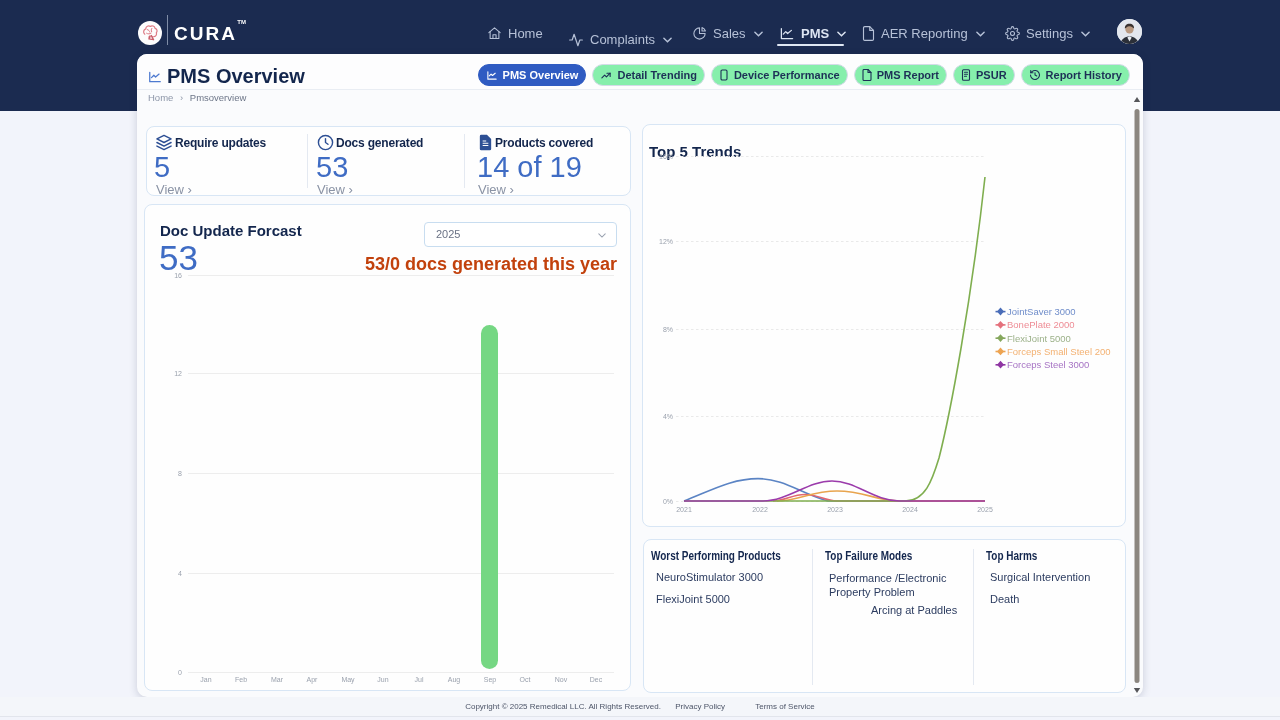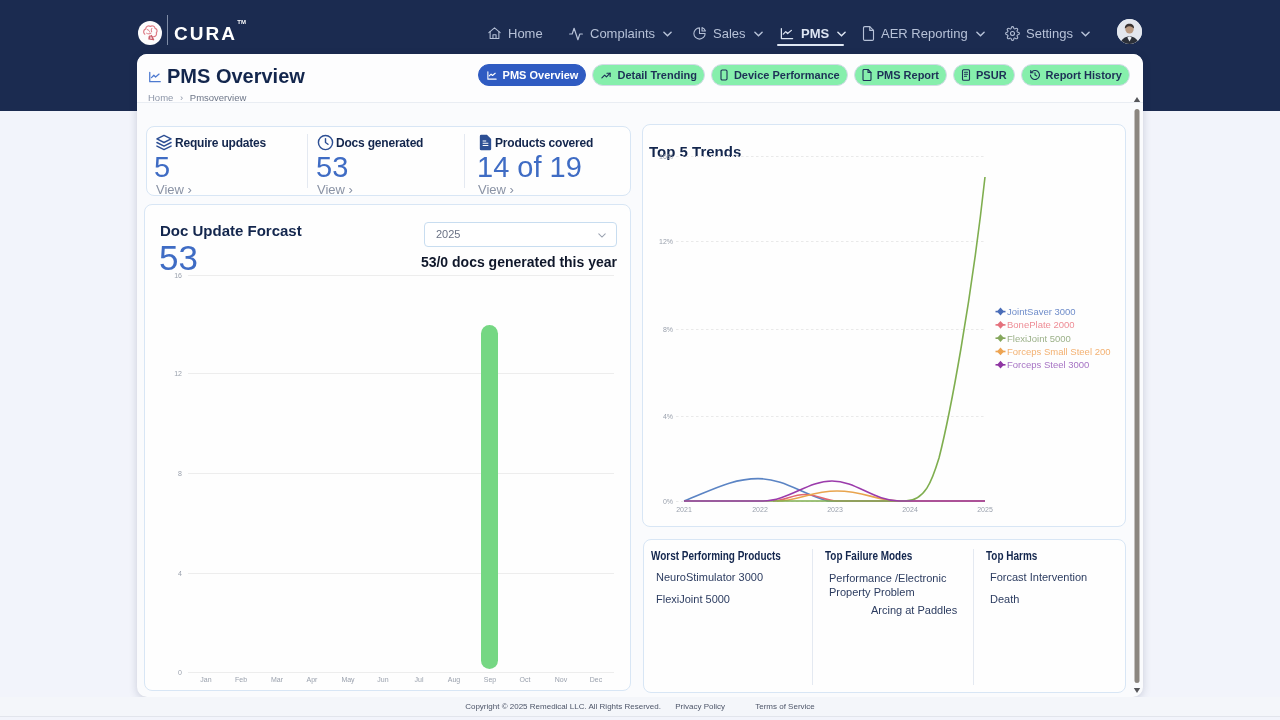--- a/index.html
+++ b/index.html
@@ -18,21 +18,21 @@
   #logo .tm { position:absolute; top:-4px; right:-9px; font-size:6px; letter-spacing:0; font-weight:bold; color:#fff; }
 
   
   .nav-item { position:absolute; top:26px; height:15px; color:#b6c1d7; font-size:13px; display:flex; align-items:center; gap:6px; }
   .nav-item svg { display:block; }
   .nav-item .chev { margin-left:2px; }
   #nav-pms { color:#dde5f2; font-weight:bold; }
 
   
   #panel { position:absolute; left:137px; top:54px; width:1006px; height:643px; background:#fafbfd; border-radius:10px; box-shadow:0 2px 8px rgba(20,35,70,0.18); }
-  #panel-header { position:absolute; left:137px; top:54px; width:1006px; height:49px; background:#fdfdfe; border-radius:10px 10px 0 0; border-bottom:1px solid #e9edf3; }
+  #panel-header { position:absolute; left:137px; top:54px; width:1006px; height:36px; background:#fdfdfe; border-radius:10px 10px 0 0; border-bottom:1px solid #e9edf3; }
   #ph-title { position:absolute; left:11px; top:11px; display:flex; align-items:center; gap:5px; color:#13264d; font-size:20px; font-weight:bold; }
   #ph-btns { position:absolute; right:13px; top:10px; display:flex; gap:6px; }
   .pbtn { height:22px; border-radius:11px; background:#86efac; border:1px solid #d4dbe8; color:#1d3056; font-size:11px; font-weight:bold; display:flex; align-items:center; gap:5px; padding:0 7px; }
   .pbtn.active { background:#2f5bc2; border-color:#2f5bc2; color:#fff; }
 
   
   #crumb { position:absolute; left:148px; top:92px; font-size:9.5px; color:#8d96a8; }
   #crumb .sep { margin:0 4px; color:#8d96a8; }
 
   
@@ -61,21 +61,21 @@
 </div>
 
 <div class="nav-item" id="nav-home" style="left:487px;">
   <svg width="15" height="15" viewBox="0 0 24 24" fill="none" stroke="#b6c1d7" stroke-width="1.7" stroke-linecap="round" stroke-linejoin="round">
       <path d="M3 10.5 12 3l9 7.5"></path>
       <path d="M5 9v11h14V9"></path>
       <path d="M9.5 20v-6h5v6"></path>
     </svg>
   <span>Home</span>
 </div>
-<div class="nav-item" id="nav-complaints" style="left:568px;">
+<div class="nav-item" id="nav-complaints" style="left:568px;margin-top:6px;">
   <svg width="16" height="14" viewBox="0 0 24 22" fill="none" stroke="#b6c1d7" stroke-width="1.9" stroke-linecap="round" stroke-linejoin="round">
       <path d="M22 11h-4l-3 9-6-18-3 9H2"></path>
     </svg>
   <span>Complaints</span>
   <svg class="chev" width="9" height="6" viewBox="0 0 10 6" fill="none" stroke="#b6c1d7" stroke-width="1.6" stroke-linecap="round">
       <path d="M1 1l4 4 4-4"></path>
     </svg>
 </div>
 <div class="nav-item" id="nav-sales" style="left:692px;">
   <svg width="15" height="15" viewBox="0 0 24 24" fill="none" stroke="#b6c1d7" stroke-width="1.7" stroke-linecap="round" stroke-linejoin="round">
@@ -224,21 +224,21 @@
 <div class="abs view" style="left:478px; top:182px;">View ›</div>
 
 <div class="card" id="forecast-card" style="left:144px; top:204px; width:487px; height:487px;"></div>
 <div class="abs" style="left:160px; top:222px; font-size:15px; font-weight:bold; color:#13264d;">Doc Update Forcast</div>
 <div class="abs" style="left:159px; top:238px; font-size:35px; color:#3f6cc4;">53</div>
 <div class="abs" style="left:424px; top:222px; width:193px; height:25px; background:#fff; border:1px solid #c8ddf0; border-radius:4px; font-size:11px; color:#6a7285; line-height:23px; padding-left:11px;">2025
   <svg style="position:absolute; right:10px; top:10px;" width="8" height="5" viewBox="0 0 10 6" fill="none" stroke="#9aa2b0" stroke-width="1.3" stroke-linecap="round">
       <path d="M1 1l4 4 4-4"></path>
     </svg>
 </div>
-<div class="abs" style="left:317px; top:254px; width:300px; text-align:right; font-size:14px; font-weight:bold; color:#0f172a;">53/0 docs generated this year</div>
+<div class="abs" style="left:317px; top:254px; width:300px; text-align:right; font-size:18px; font-weight:bold; color:#c2410c;">53/0 docs generated this year</div>
 <svg class="abs" style="left:144px; top:268px;" width="487" height="420" viewBox="0 0 487 420">
 
   <g stroke="#ededed" stroke-width="1">
     <line x1="44" y1="7.5" x2="470" y2="7.5"></line>
     <line x1="44" y1="105.5" x2="470" y2="105.5"></line>
     <line x1="44" y1="205.5" x2="470" y2="205.5"></line>
     <line x1="44" y1="305.5" x2="470" y2="305.5"></line>
     <line x1="44" y1="404.5" x2="470" y2="404.5"></line>
   </g>
   <g font-size="7" fill="#9aa1ad" text-anchor="end">
@@ -331,21 +331,21 @@
 <div class="card" id="bottom-card" style="left:643px; top:539px; width:483px; height:154px;"></div>
 <div class="abs" style="left:651px; top:549px; font-size:12px; font-weight:bold; color:#13264d; transform:scaleX(0.83); transform-origin:0 50%; white-space:nowrap;">Worst Performing Products</div>
 <div class="abs" style="left:656px; top:571px; font-size:11px; color:#2c3c60;">NeuroStimulator 3000</div>
 <div class="abs" style="left:656px; top:593px; font-size:11px; color:#2c3c60;">FlexiJoint 5000</div>
 <div class="abs" style="left:812px; top:549px; width:1px; height:136px; background:#e4e9f1;"></div>
 <div class="abs" style="left:825px; top:549px; font-size:12px; font-weight:bold; color:#13264d; transform:scaleX(0.83); transform-origin:0 50%; white-space:nowrap;">Top Failure Modes</div>
 <div class="abs" style="left:829px; top:571px; width:158px; font-size:11px; color:#2c3c60; line-height:14px;">Performance /Electronic Property Problem</div>
 <div class="abs" style="left:829px; top:604px; font-size:11px; color:#2c3c60;margin-left:42px;">Arcing at Paddles</div>
 <div class="abs" style="left:973px; top:549px; width:1px; height:136px; background:#e4e9f1;"></div>
 <div class="abs" style="left:986px; top:549px; font-size:12px; font-weight:bold; color:#13264d; transform:scaleX(0.83); transform-origin:0 50%; white-space:nowrap;">Top Harms</div>
-<div class="abs" style="left:990px; top:571px; font-size:11px; color:#2c3c60;">Forcast Intervention</div>
+<div class="abs" style="left:990px; top:571px; font-size:11px; color:#2c3c60;">Surgical Intervention</div>
 <div class="abs" style="left:990px; top:593px; font-size:11px; color:#2c3c60;">Death</div>
 
 <div style="position:absolute; left:1133px; top:96px; width:8px; height:598px;">
   <svg width="8" height="598" viewBox="0 0 8 598">
     <path d="M4 1 L7.2 6 H0.8 Z" fill="#55565a"></path>
     <rect x="1.5" y="13" width="5" height="574" rx="2.5" fill="#8b8680"></rect>
     <path d="M4 597 L7.2 592 H0.8 Z" fill="#55565a"></path>
   </svg>
 </div>
 

